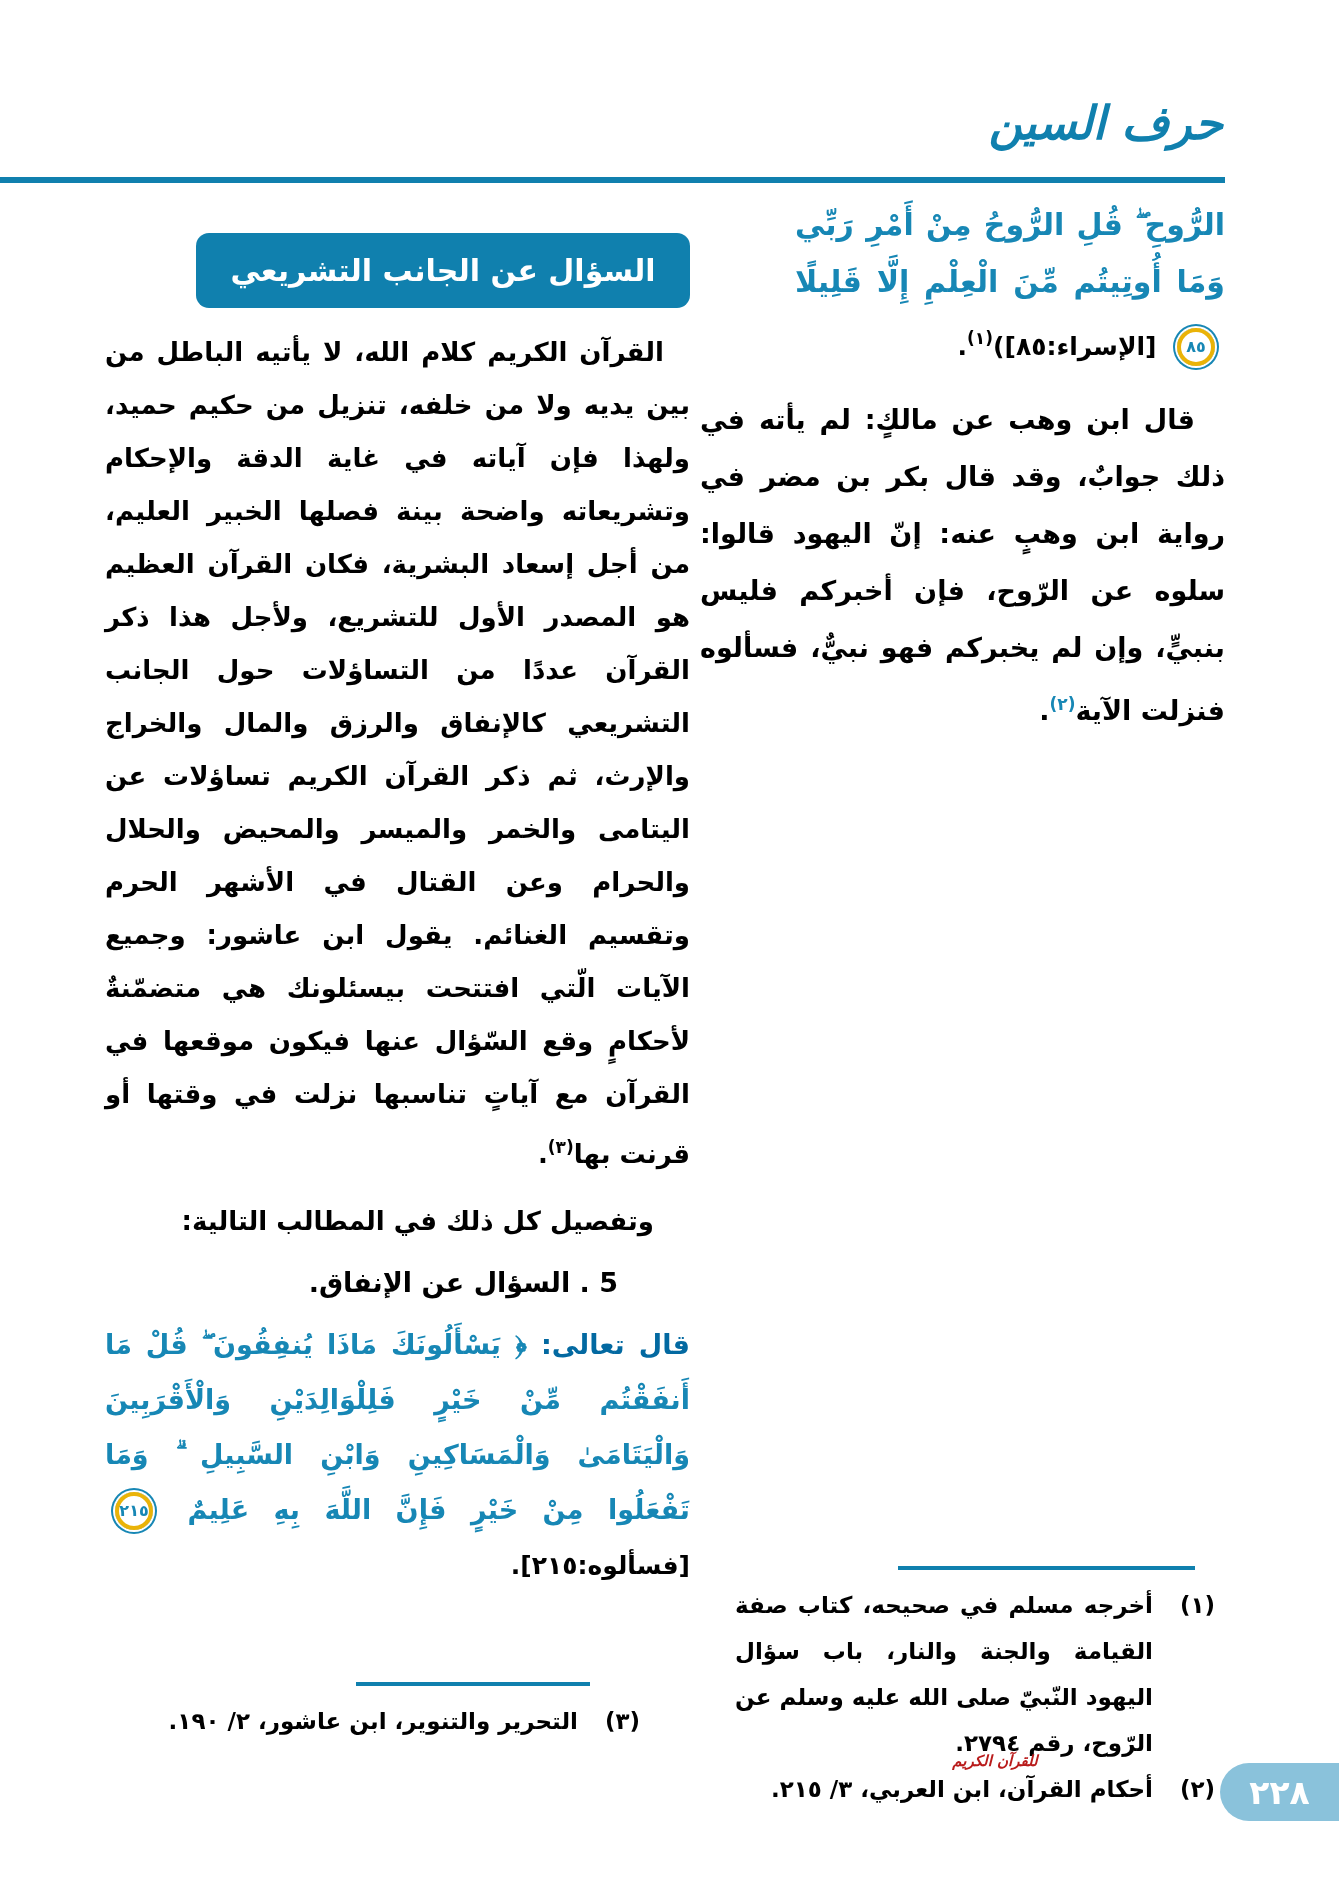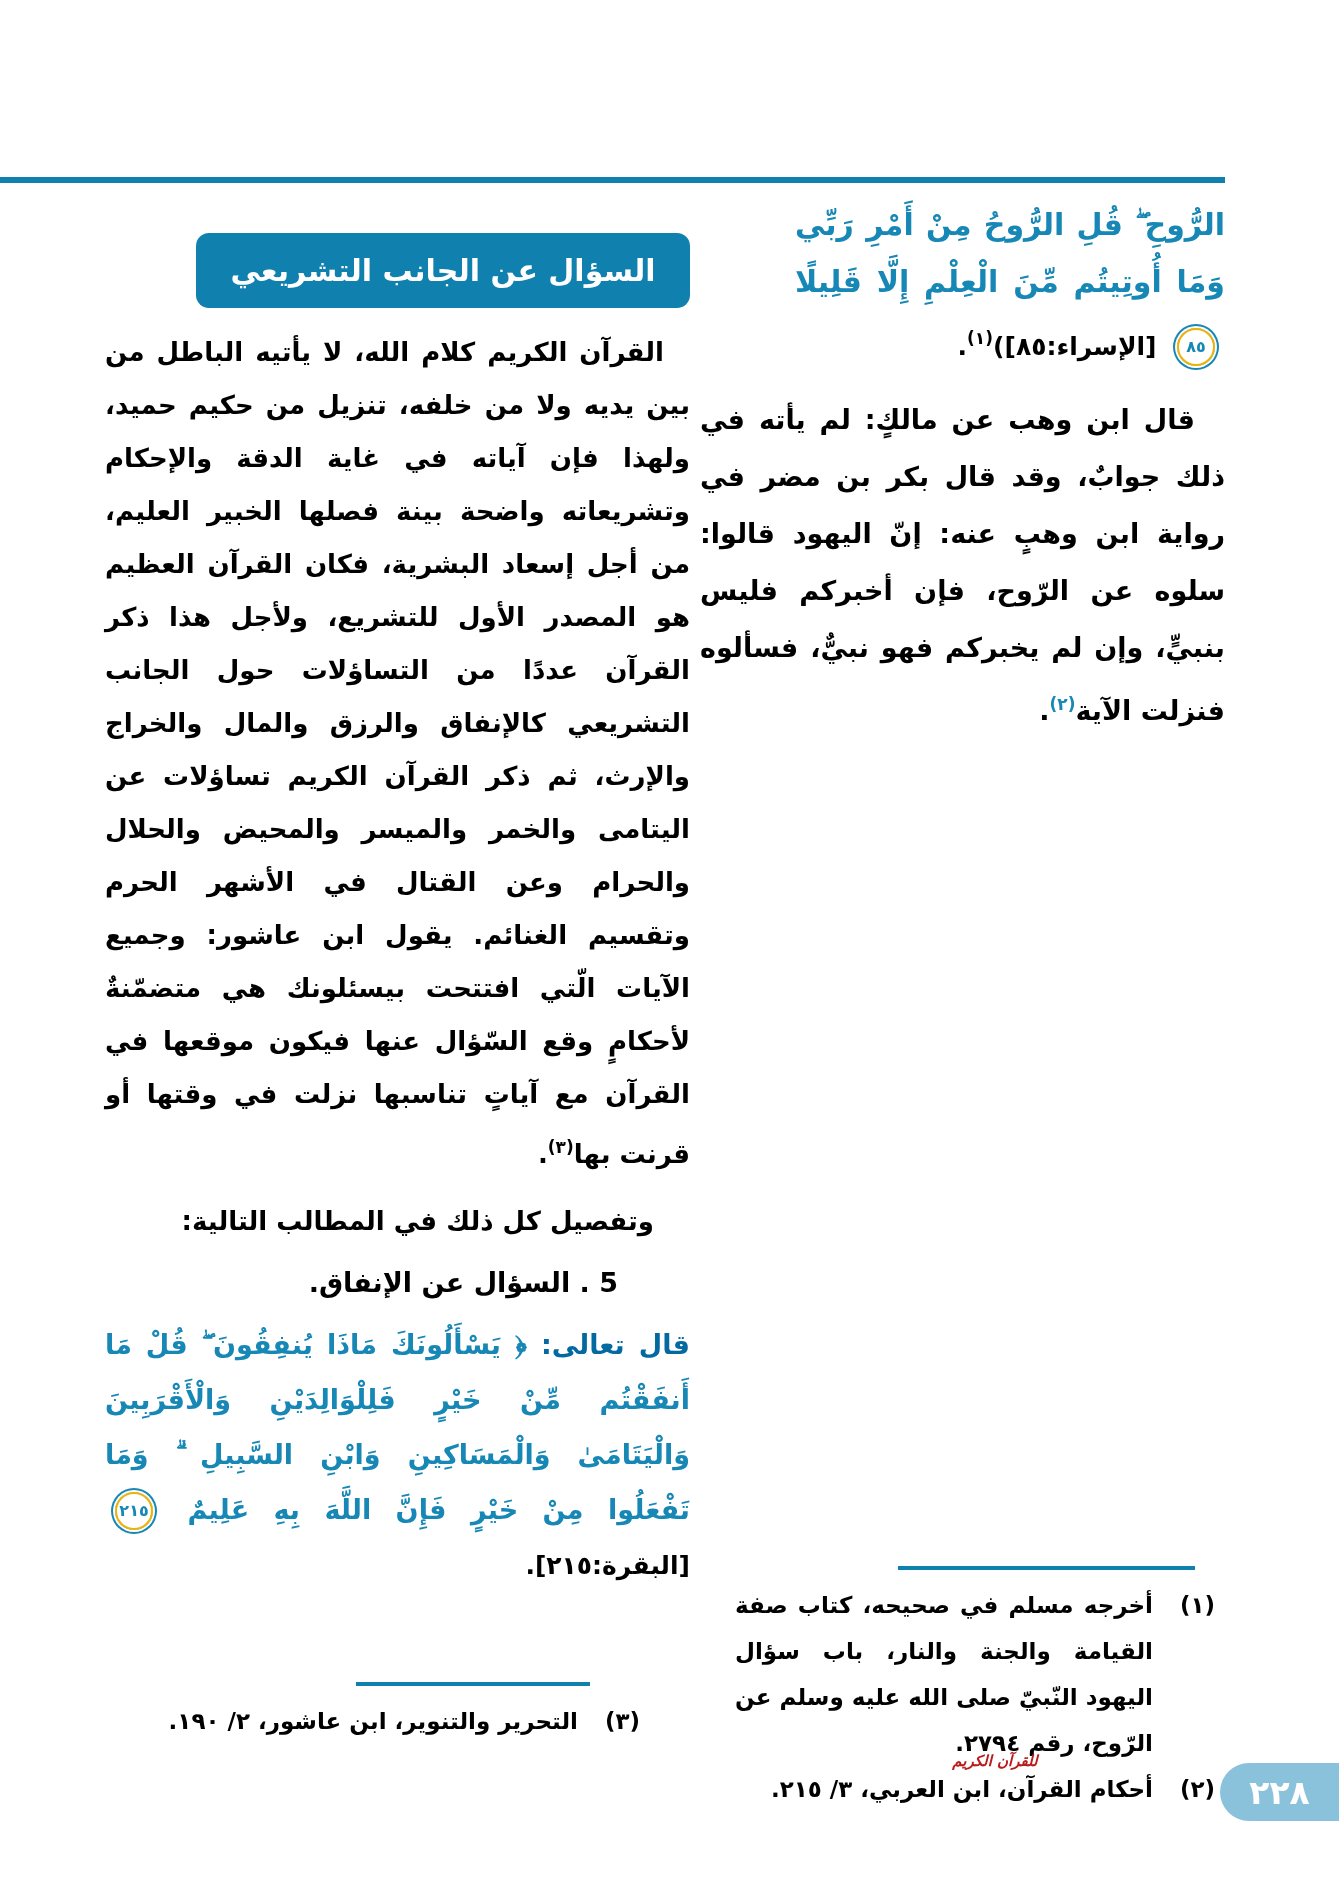--- a/index.html
+++ b/index.html
@@ -24,21 +24,21 @@
   .quote-top {
     padding-left:95px; text-align:justify;
     font-size:30px; line-height:57px; font-weight:bold; color:#1787b5;
   }
   .q { color:#1787b5; }
   .ref { color:#000; font-weight:600; font-size:25px; }
   .fn-ref { color:#000; font-weight:600; font-size:17px; vertical-align:super; }
   .fn-ref.blue { color:#1787b5; }
   .ayah {
     display:inline-flex; align-items:center; justify-content:center;
-    width:38px; height:38px; border:2px solid #eab308; border-radius:50%;
+    width:38px; height:38px; border:4px solid #eab308; border-radius:50%;
     box-shadow:0 0 0 2px #ffffff, 0 0 0 4px #1787b5;
     font-size:16px; font-weight:bold; color:#1787b5;
     margin:0 10px; vertical-align:middle; line-height:1;
   }
   
   .para {
     margin-top:16px; text-align:justify; text-indent:30px;
     font-size:27px; line-height:57px; font-weight:700; color:#000;
   }
   .col-left .para-main {
@@ -88,20 +88,21 @@
     background:#8ac2db; border-radius:35px 0 0 35px;
     display:flex; align-items:center; justify-content:center;
   }
   .page-chip span { color:#ffffff; font-size:33px; font-weight:bold; letter-spacing:4px; }
 </style>
 </head>
 <body>
 
 <div class="page">
 
+  <div class="chapter-title">حرف السين</div>
   <div class="header-rule"></div>
 
   <div class="col-right">
     <div class="quote-top">
       <span class="q">الرُّوحِ ۖ قُلِ الرُّوحُ مِنْ أَمْرِ رَبِّي وَمَا أُوتِيتُم مِّنَ الْعِلْمِ إِلَّا قَلِيلًا</span>
       <span class="ayah">
           <span>٨٥</span>
         </span>
       <span class="ref">[الإسراء:٨٥]</span><span class="ref">)</span><sup class="fn-ref">(١)</sup><span class="ref">.</span>
     </div>
@@ -119,21 +120,21 @@
     </div>
     <div class="lead-line">وتفصيل كل ذلك في المطالب التالية:</div>
     <div class="list-item">5 . السؤال عن الإنفاق.</div>
     <div class="quote-block">
       <span class="intro">قال تعالى:</span>
       <span class="q">﴿</span>
       <span class="q">يَسْأَلُونَكَ مَاذَا يُنفِقُونَ ۖ قُلْ مَا أَنفَقْتُم مِّنْ خَيْرٍ فَلِلْوَالِدَيْنِ وَالْأَقْرَبِينَ وَالْيَتَامَىٰ وَالْمَسَاكِينِ وَابْنِ السَّبِيلِ ۗ وَمَا تَفْعَلُوا مِنْ خَيْرٍ فَإِنَّ اللَّهَ بِهِ عَلِيمٌ</span>
       <span class="ayah">
           <span>٢١٥</span>
         </span>
-      <span class="ref">[البقرة:٢١٥].</span>
+      <span class="ref">[فسألوه:٢١٥].</span>
     </div>
   </div>
 
   <div class="fn-block-right">
     <div class="fn-rule"></div>
     <div class="fn-item">
       <span class="fn-marker">(١)</span>
       <span>أخرجه مسلم في صحيحه، كتاب صفة القيامة والجنة والنار، باب سؤال اليهود النّبيّ صلى الله عليه وسلم عن الرّوح، رقم ٢٧٩٤.</span>
     </div>
     <div class="fn-item">

